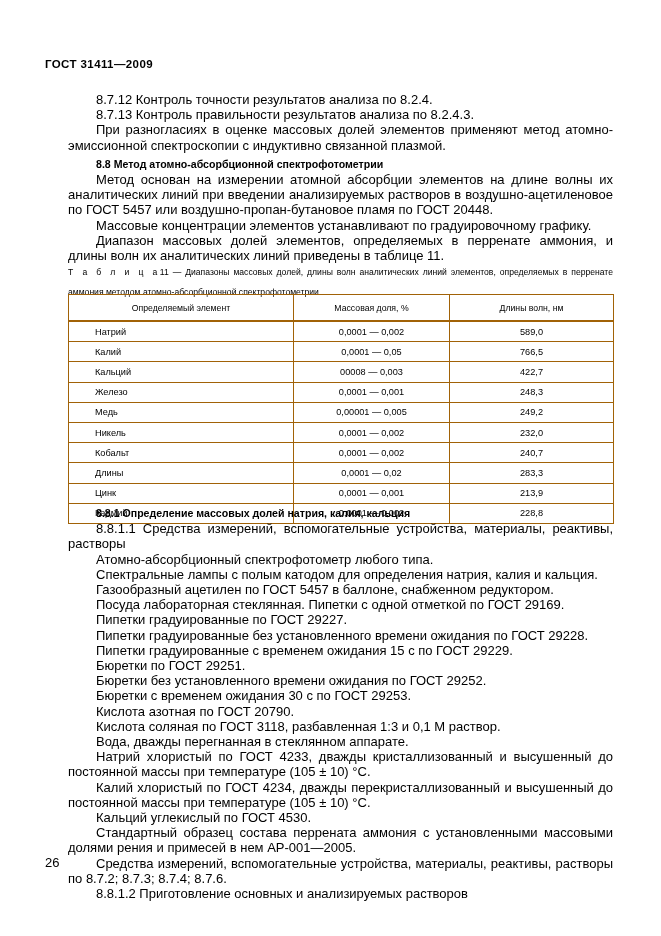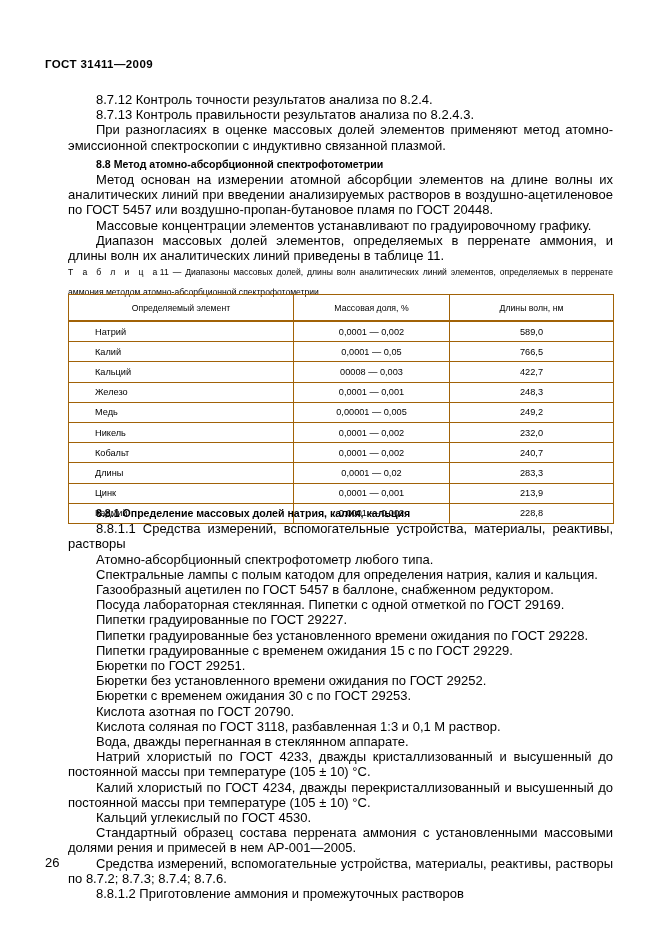--- a/index.html
+++ b/index.html
@@ -231,18 +231,18 @@
     <p class="indent">Бюретки без установленного времени ожидания по ГОСТ 29252.</p>
     <p class="indent">Бюретки с временем ожидания 30 с по ГОСТ 29253.</p>
     <p class="indent">Кислота азотная по ГОСТ 20790.</p>
     <p class="indent">Кислота соляная по ГОСТ 3118, разбавленная 1:3 и 0,1 М раствор.</p>
     <p class="indent">Вода, дважды перегнанная в стеклянном аппарате.</p>
     <p class="indent last-line-left">Натрий хлористый по ГОСТ 4233, дважды кристаллизованный и высушенный до постоянной массы при температуре (105 ± 10) °С.</p>
     <p class="indent last-line-left">Калий хлористый по ГОСТ 4234, дважды перекристаллизованный и высушенный до постоянной массы при температуре (105 ± 10) °С.</p>
     <p class="indent">Кальций углекислый по ГОСТ 4530.</p>
     <p class="indent last-line-left">Стандартный образец состава перрената аммония с установленными массовыми долями рения и примесей в нем АР-001—2005.</p>
     <p class="indent last-line-left">Средства измерений, вспомогательные устройства, материалы, реактивы, растворы по 8.7.2; 8.7.3; 8.7.4; 8.7.6.</p>
-    <p class="indent">8.8.1.2  Приготовление аммония и промежуточных растворов</p>
+    <p class="indent">8.8.1.2  Приготовление основных и анализируемых растворов</p>
   </div>
 
   <div class="folio">26</div>
 
 </div>
 
 </body></html>

